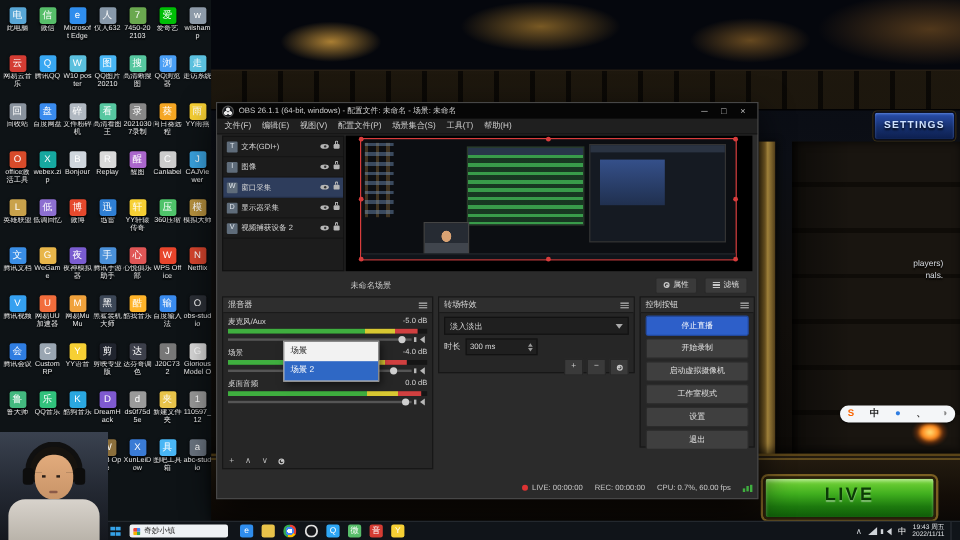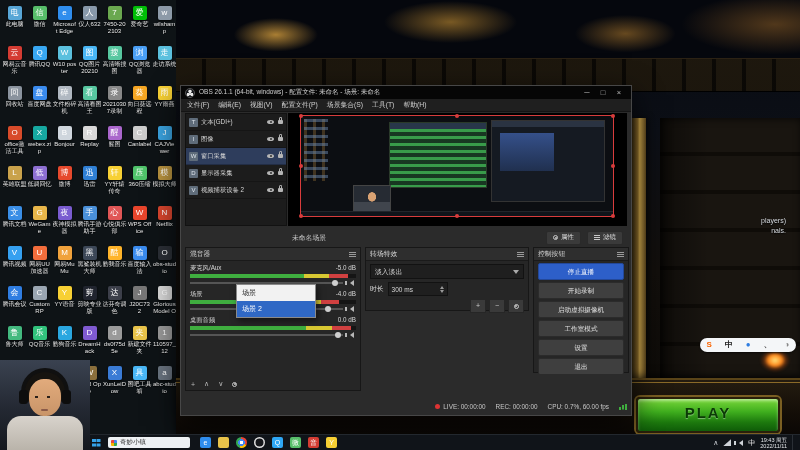--- a/index.html
+++ b/index.html
@@ -498,25 +498,26 @@
       </div>
   </div>
 
   <div id="game">
     <div class="sky"></div>
     <div class="parapet"></div>
     <div class="pillar"></div>
     <div class="goldcol"></div>
     <div class="bottombar"></div>
     <div class="fire"></div>
+    <div id="settings-btn" class="gamebtn">SETTINGS</div>
     <div class="sidetext">
       <div class="sline">players)</div>
         <div class="sline">nals.</div>
     </div>
-    <div id="play-btn">PLAY</div>
+    <div id="play-btn">LIVE</div>
   </div>
 
   <div id="ime">
     <span class="ime-item" style="--c: #fa6400;">S</span>
       <span class="ime-item" style="--c: #222222;">中</span>
       <span class="ime-item" style="--c: #2f7de1;">●</span>
       <span class="ime-item" style="--c: #444444;">、</span>
       <span class="ime-item" style="--c: #888888;">◑</span>
   </div>
 

